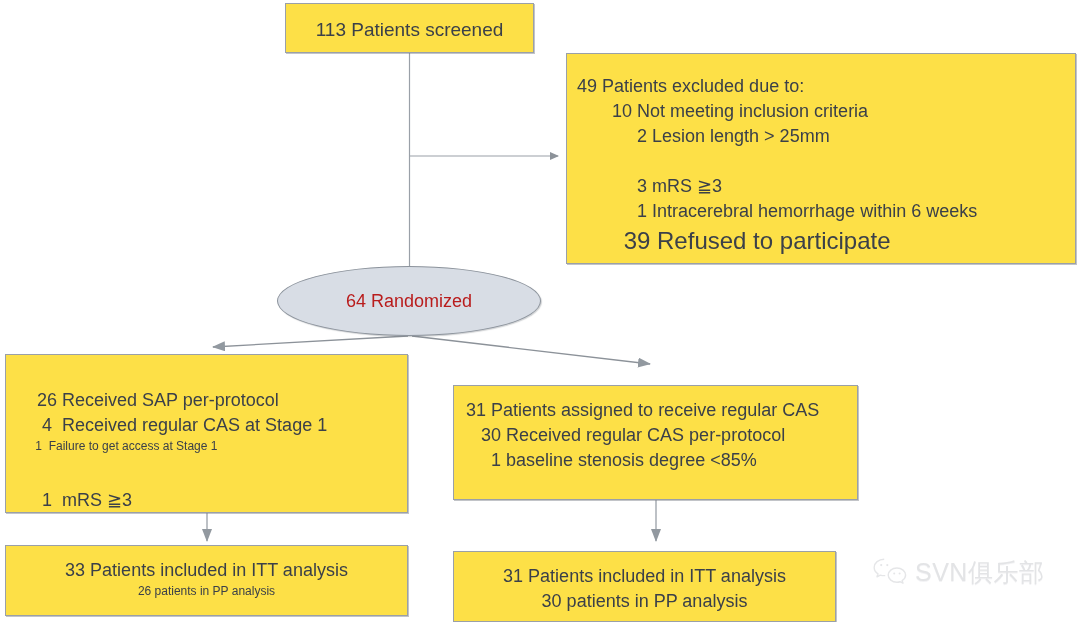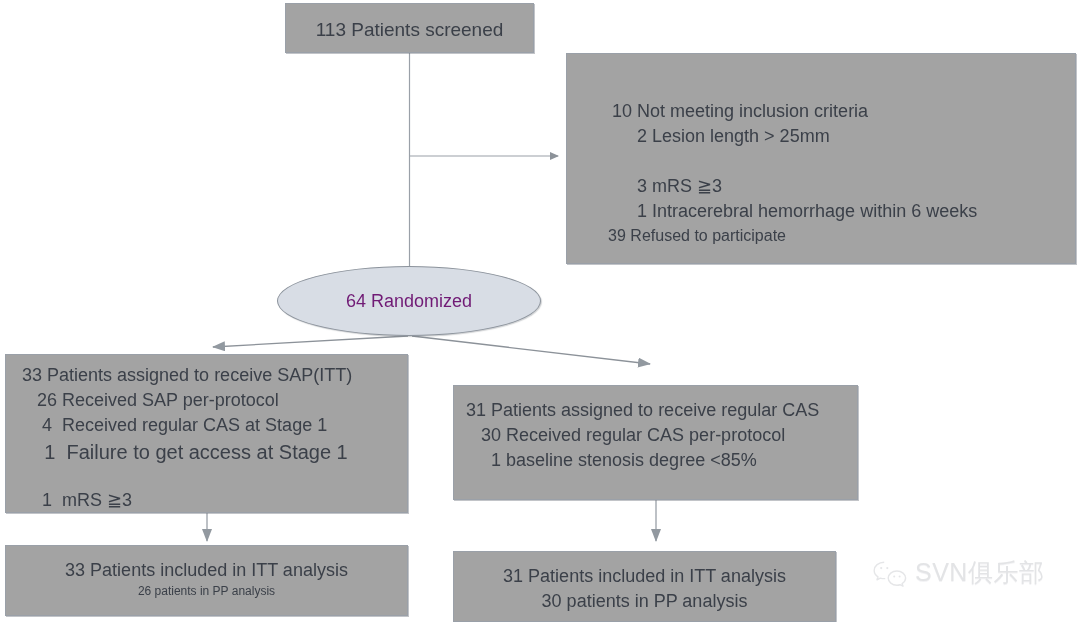--- a/index.html
+++ b/index.html
@@ -10,21 +10,21 @@
   #canvas {
     position: relative;
     width: 1080px;
     height: 622px;
     background: #ffffff;
     overflow: hidden;
     font-family: "Liberation Sans", "DejaVu Sans", sans-serif;
   }
   .node {
     position: absolute;
-    background: #a3a3a3;
+    background: #fde047;
     border: 1px solid #9aa0a8;
     box-sizing: border-box;
     color: #3a3f47;
     box-shadow: 1px 1px 0 rgba(120,125,132,0.45);
   }
   .node-text {
     position: absolute;
     left: 0;
     right: 0;
     color: #3b4049;
@@ -36,35 +36,35 @@
   }
   .ellipse {
     position: absolute;
     background: #d8dde5;
     border: 1px solid #8c939c;
     border-radius: 50%;
     box-sizing: border-box;
     display: flex;
     align-items: center;
     justify-content: center;
-    color: #701a75;
+    color: #b91c1c;
     box-shadow: 1px 1px 1px rgba(120,125,132,0.35);
   }
   .edges {
     position: absolute;
     left: 0;
     top: 0;
     width: 1080px;
     height: 622px;
     pointer-events: none;
   }
   .watermark {
     position: absolute;
     display: flex;
-    align-items: flex-end;
+    align-items: flex-start;
     gap: 7px;
     color: #e3e3e5;
     opacity: 0.95;
     user-select: none;
   }
   .wm-label {
     font-size: 25px;
     color: #e2e3e5;
     letter-spacing: 0.5px;
     text-shadow: 0 1px 0 #f3f3f5;
@@ -102,36 +102,36 @@
     <line x1="207" y1="513" x2="207" y2="541" stroke="#9aa0a8" stroke-width="1.3" marker-end="url(#arrowhead-wide)"></line>
 
     <line x1="656" y1="500" x2="656" y2="541" stroke="#9aa0a8" stroke-width="1.3" marker-end="url(#arrowhead-wide)"></line>
   </svg>
 
   <div class="node" style="left:285px; top:3px; width:249px; height:50px;">
     <div class="node-text center-text" style="top:13px; font-size:19px;">113 Patients screened</div>
   </div>
 
   <div class="node" style="left:566px; top:53px; width:510px; height:211px;">
+    <div class="lines-block" style="left:10px; top:21px; font-size:18px;">49 Patients excluded due to:</div>
     <div class="lines-block" style="left:10px; top:46px; font-size:18px;">       10 Not meeting inclusion criteria</div>
     <div class="lines-block" style="left:10px; top:71px; font-size:18px;">            2 Lesion length &gt; 25mm</div>
     <div class="lines-block" style="left:10px; top:121px; font-size:18px;">            3 mRS ≧3</div>
     <div class="lines-block" style="left:10px; top:146px; font-size:18px;">            1 Intracerebral hemorrhage within 6 weeks</div>
-    <div class="lines-block" style="left:10px; top:171px; font-size:16px;">       39 Refused to participate</div>
+    <div class="lines-block" style="left:10px; top:171px; font-size:24px;">       39 Refused to participate</div>
   </div>
 
   <div class="ellipse" style="left:277px; top:266px; width:264px; height:70px;">
     <span style="font-size:18px;">64 Randomized</span>
   </div>
 
   <div class="node" style="left:5px; top:354px; width:403px; height:159px;">
-    <div class="lines-block" style="left:16px; top:9px; font-size:18px;">33 Patients assigned to receive SAP(ITT)</div>
     <div class="lines-block" style="left:16px; top:34px; font-size:18px;">   26 Received SAP per-protocol</div>
     <div class="lines-block" style="left:16px; top:59px; font-size:18px;">    4  Received regular CAS at Stage 1</div>
-    <div class="lines-block" style="left:16px; top:84px; font-size:20px;">    1  Failure to get access at Stage 1</div>
+    <div class="lines-block" style="left:16px; top:84px; font-size:12px;">    1  Failure to get access at Stage 1</div>
     <div class="lines-block" style="left:16px; top:134px; font-size:18px;">    1  mRS ≧3</div>
   </div>
 
   <div class="node" style="left:453px; top:385px; width:405px; height:115px;">
     <div class="lines-block" style="left:12px; top:13px; font-size:18px;">31 Patients assigned to receive regular CAS</div>
     <div class="lines-block" style="left:12px; top:38px; font-size:18px;">   30 Received regular CAS per-protocol</div>
     <div class="lines-block" style="left:12px; top:63px; font-size:18px;">     1 baseline stenosis degree &lt;85%</div>
   </div>
 
   <div class="node" style="left:5px; top:545px; width:403px; height:71px;">

